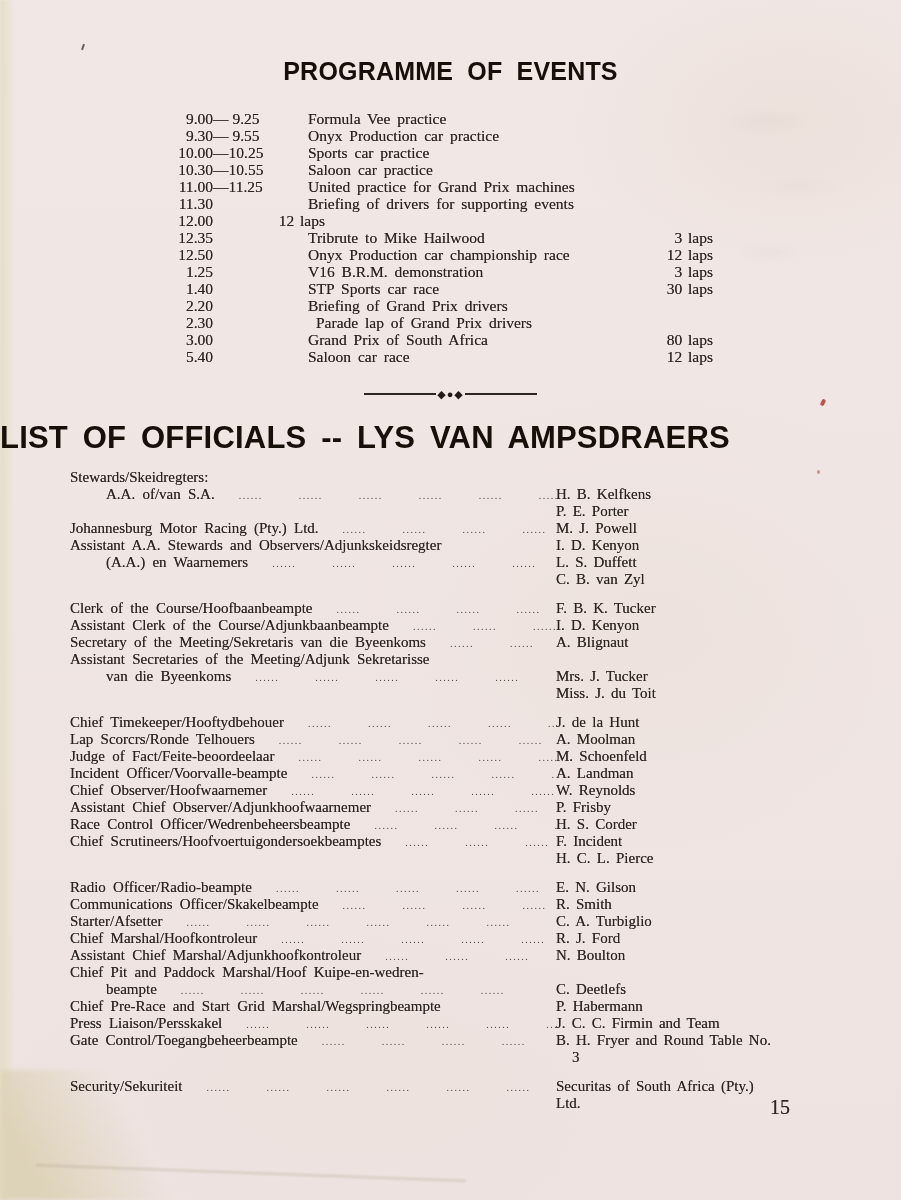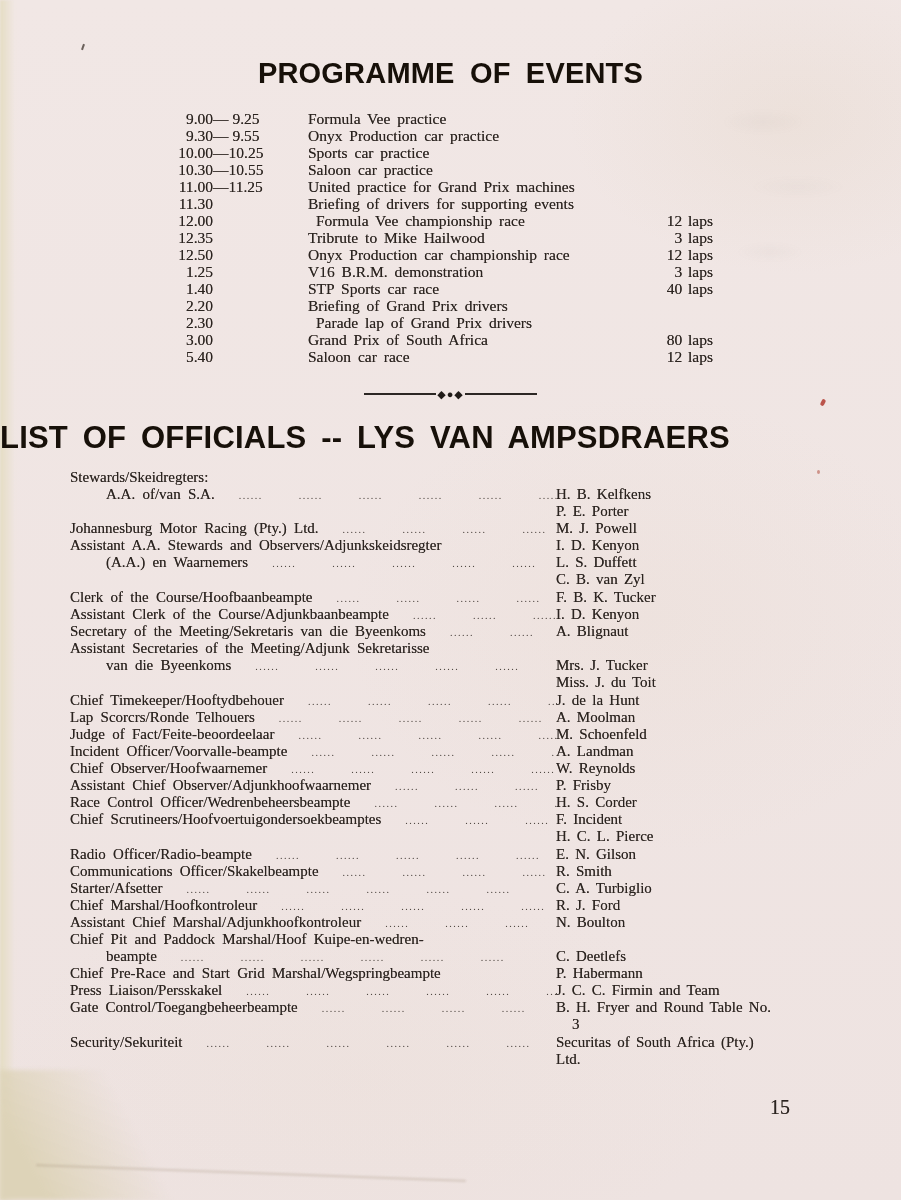--- a/index.html
+++ b/index.html
@@ -34,21 +34,21 @@
     background:#b23a30;transform:rotate(28deg);border-radius:2px;opacity:.85;}
   .red-mark-2{position:absolute;left:817px;top:470px;width:3px;height:4px;
     background:#b2503f;border-radius:50%;opacity:.55;}
   .pen-speck{position:absolute;left:82px;top:44px;width:2px;height:6px;
     background:#4a4038;transform:rotate(20deg);opacity:.8;}
 
   
   .title{
     margin:57px 0 0;text-align:center;
     font-family:"Liberation Sans","DejaVu Sans",sans-serif;
-    font-weight:700;font-size:29px;letter-spacing:.2px;word-spacing:7px;
+    font-weight:700;font-size:25px;letter-spacing:.2px;word-spacing:7px;
     color:#171009;
   }
   
   .programme{position:absolute;left:175px;top:110px;width:538px;font-size:15.5px;}
   .prow{display:flex;line-height:17px;align-items:baseline;}
   .ptime1{width:38px;text-align:right;white-space:pre;flex:none;}
   .ptime2{width:50px;white-space:pre;flex:none;}
   .pevent{flex:1;padding-left:45px;word-spacing:3px;white-space:nowrap;}
   .pevent.shift{padding-left:53px;}
   .plaps{flex:none;min-width:62px;text-align:right;word-spacing:2px;}
@@ -60,21 +60,21 @@
   .divider .orn{font-size:11px;letter-spacing:1px;color:#201b18;line-height:0;padding:0 1px;white-space:pre;}
 
   
   .officials-heading{
     margin:0;position:absolute;left:0;top:420px;width:100%;text-align:left;
     font-family:"Liberation Sans","DejaVu Sans",sans-serif;
     font-weight:700;font-size:31px;letter-spacing:.2px;word-spacing:6px;color:#171009;
   }
   .officials{position:absolute;left:70px;top:469px;width:762px;font-size:15px;}
   .orow{display:flex;align-items:center;line-height:17px;}
-  .orow.gap{margin-top:1px;}
+  .orow.gap{margin-top:12px;}
   .olabel{white-space:nowrap;word-spacing:3.5px;flex:none;text-shadow:0 0 .5px rgba(42,32,26,.65);}
   .orow.ind .olabel{padding-left:36px;}
   .oleader{flex:1;overflow:hidden;white-space:pre;font-size:10px;letter-spacing:1.5px;
     color:#463e38;padding:0 10px 0 24px;align-self:center;position:relative;top:1px;}
   .oname{flex:none;width:276px;box-sizing:border-box;white-space:nowrap;word-spacing:2.5px;
     text-shadow:0 0 .5px rgba(42,32,26,.65);}
   .oname.nind{padding-left:16px;}
 
   .page-number{position:absolute;left:770px;top:1096px;font-size:20px;
     text-shadow:0 0 .5px rgba(42,32,26,.65);}
@@ -132,21 +132,20 @@
   <div class="prow">
     <span class="ptime1">11.30</span>
     <span class="ptime2"></span>
     <span class="pevent">Briefing of drivers for supporting events</span>
     <span class="plaps"></span>
   </div>
 
   <div class="prow">
     <span class="ptime1">12.00</span>
     <span class="ptime2"></span>
-    <span class="pevent shift">Formula Vee championship race</span>
     <span class="plaps">12 laps</span>
   </div>
 
   <div class="prow">
     <span class="ptime1">12.35</span>
     <span class="ptime2"></span>
     <span class="pevent">Tribrute to Mike Hailwood</span>
     <span class="plaps">3 laps</span>
   </div>
 
@@ -161,21 +160,21 @@
     <span class="ptime1">1.25</span>
     <span class="ptime2"></span>
     <span class="pevent">V16 B.R.M. demonstration</span>
     <span class="plaps">3 laps</span>
   </div>
 
   <div class="prow">
     <span class="ptime1">1.40</span>
     <span class="ptime2"></span>
     <span class="pevent">STP Sports car race</span>
-    <span class="plaps">40 laps</span>
+    <span class="plaps">30 laps</span>
   </div>
 
   <div class="prow">
     <span class="ptime1">2.20</span>
     <span class="ptime2"></span>
     <span class="pevent">Briefing of Grand Prix drivers</span>
     <span class="plaps"></span>
   </div>
 
   <div class="prow">

